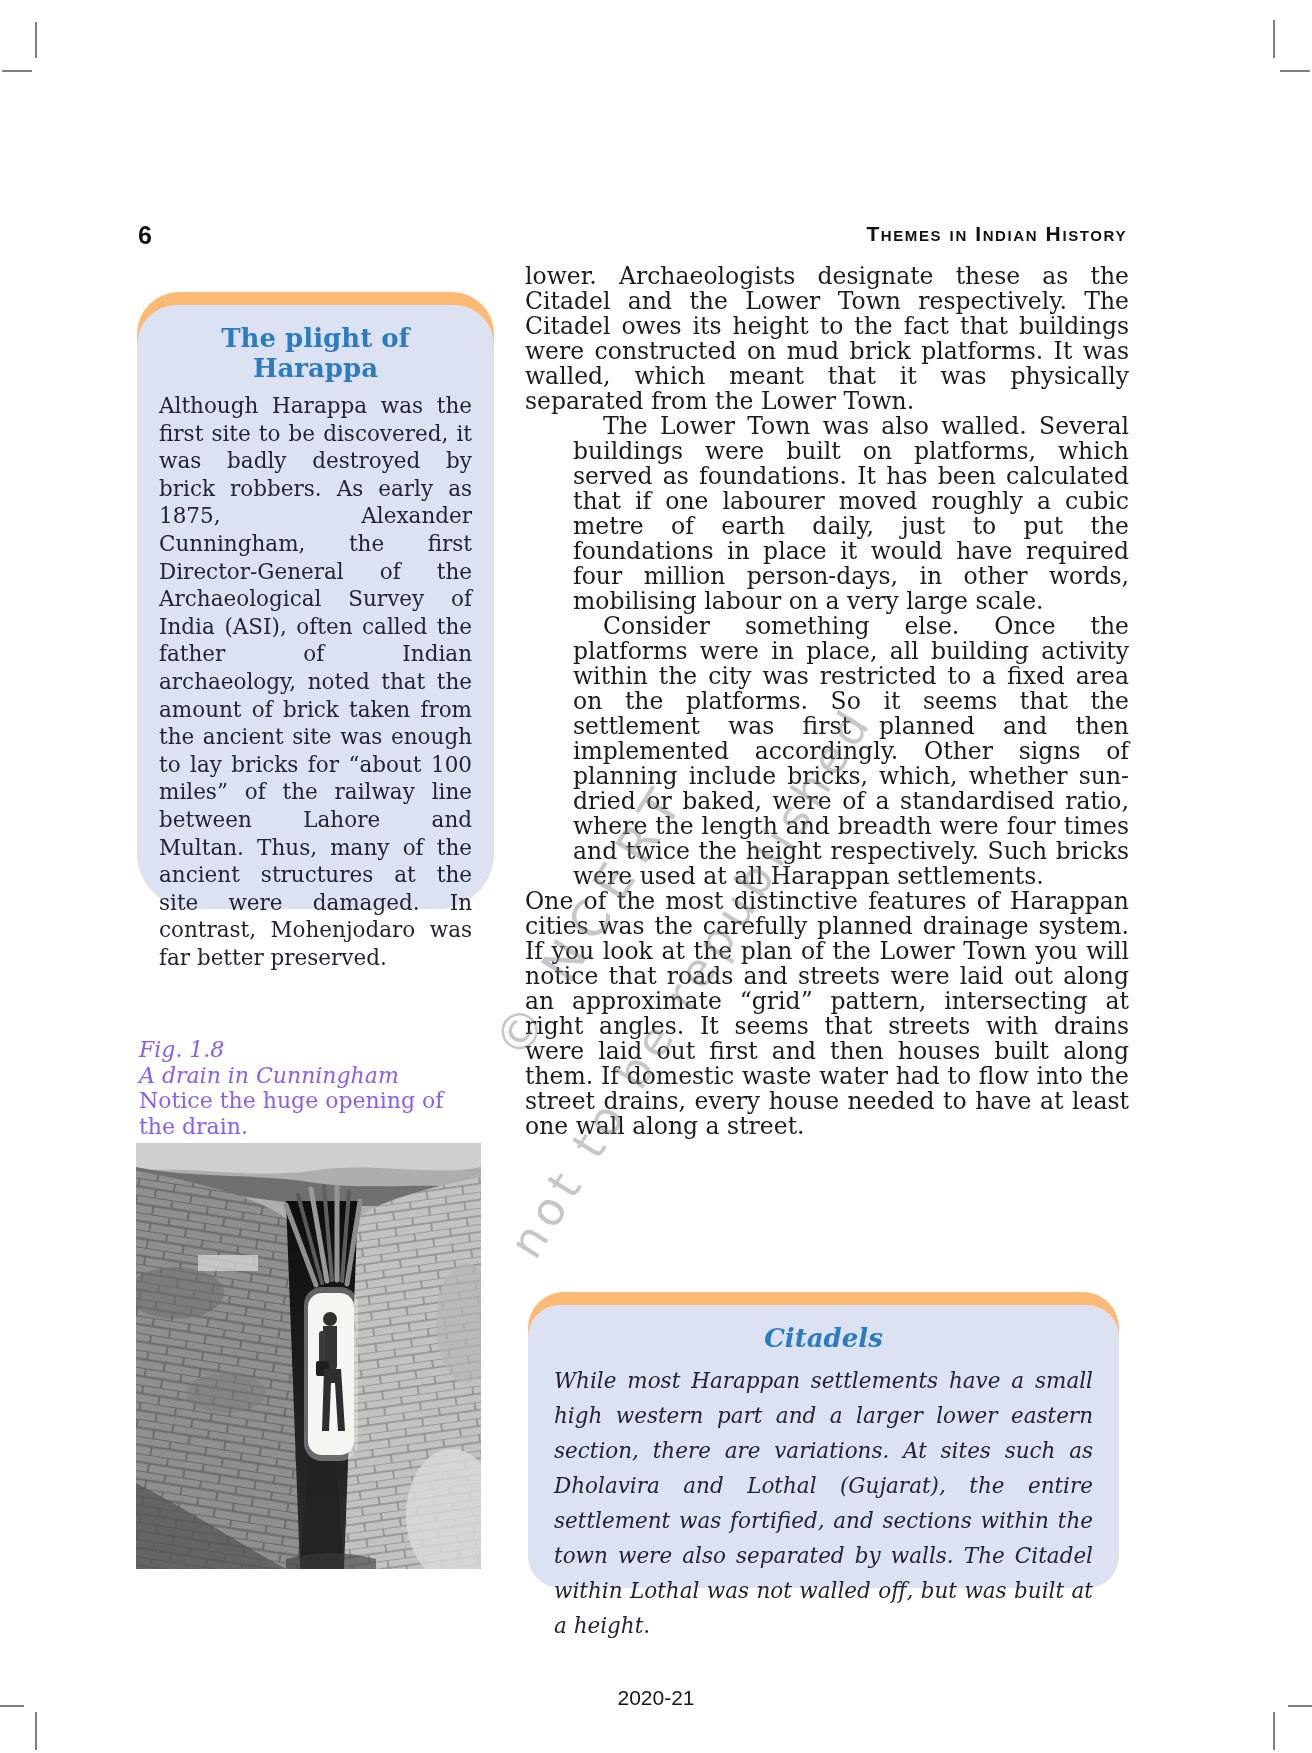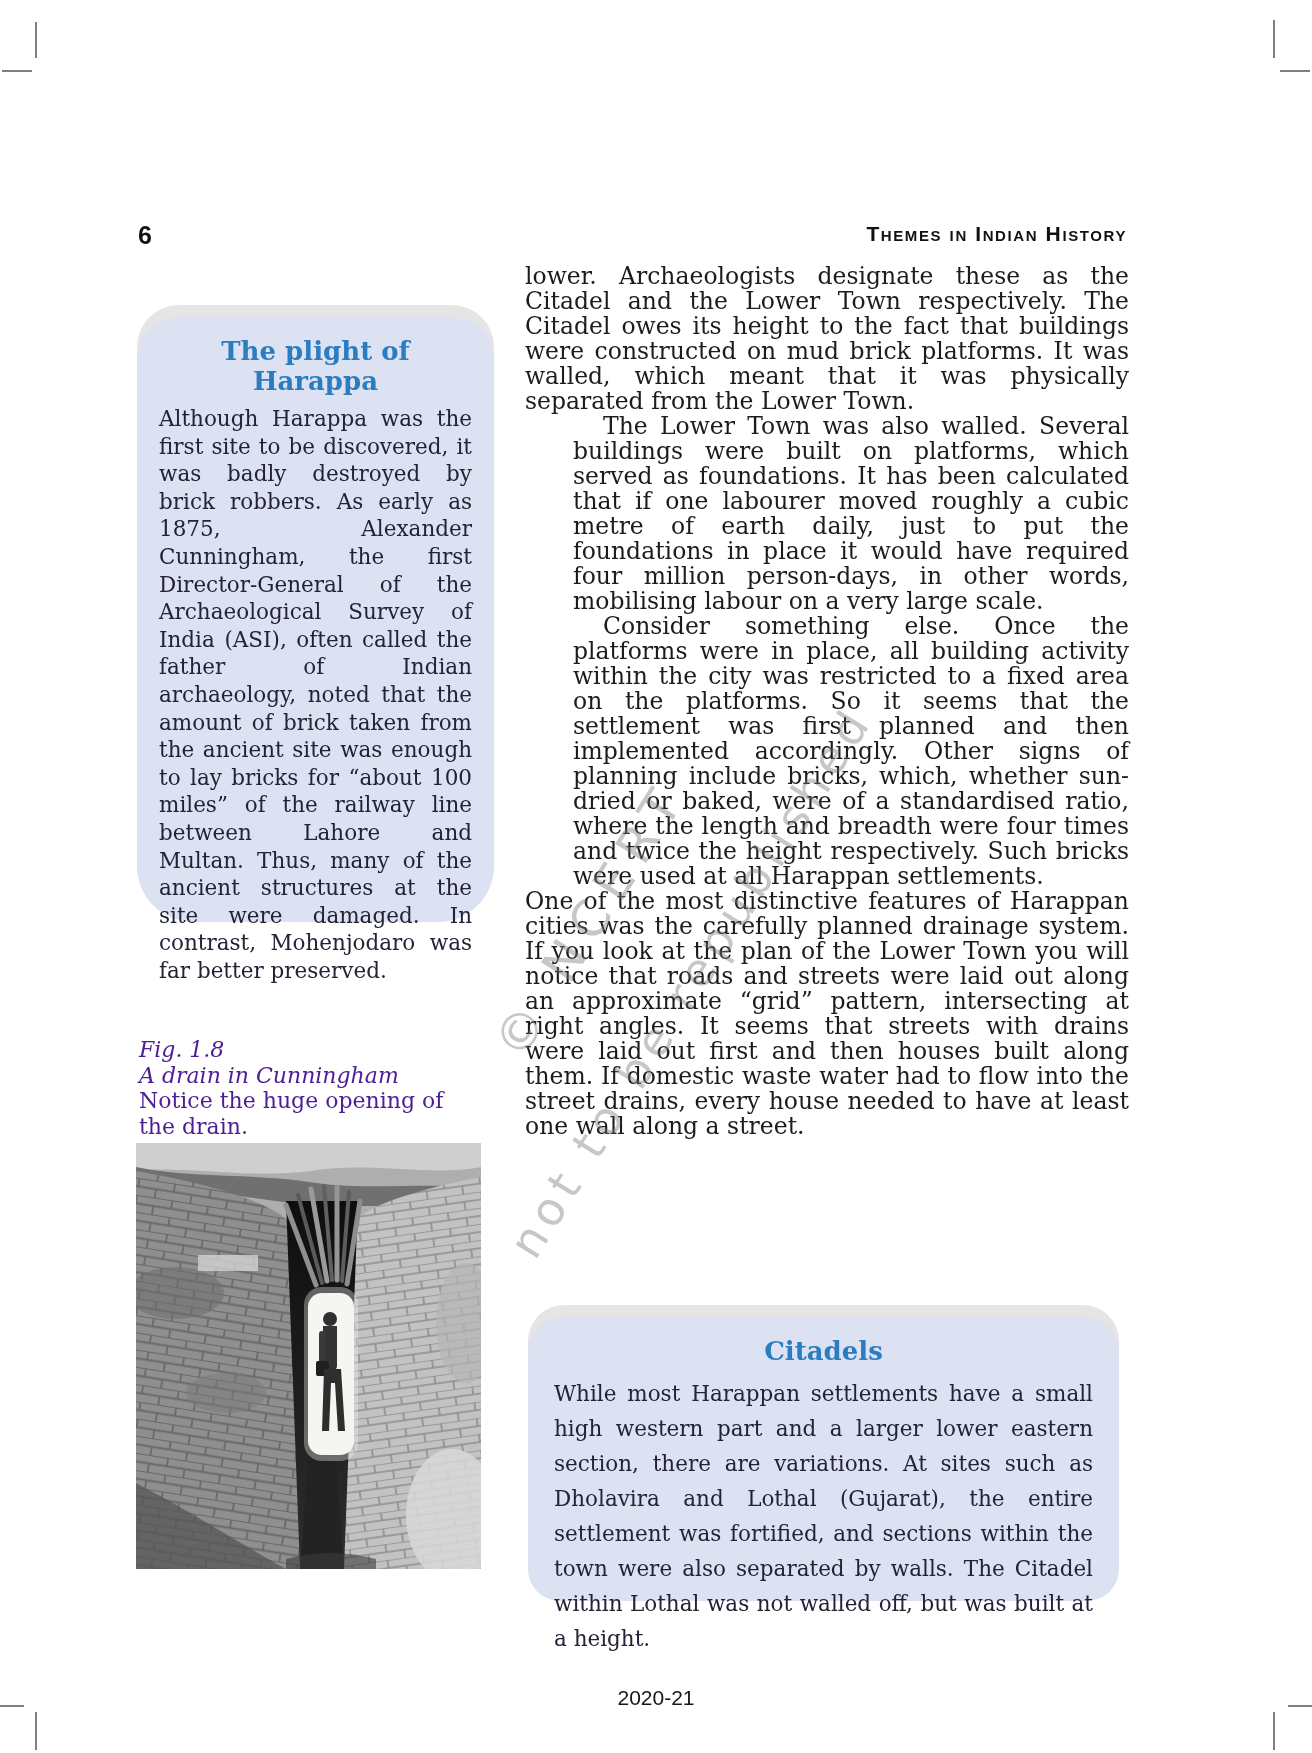--- a/index.html
+++ b/index.html
@@ -13,51 +13,51 @@
   .page-number{
     position:absolute;left:138px;top:221px;
     font-family:"Liberation Sans",sans-serif;font-weight:700;font-size:25px;color:#111;
   }
   .running-head{
     position:absolute;right:185px;top:222px;
     font-family:"Liberation Sans",sans-serif;font-weight:700;font-size:21px;
     font-variant:small-caps;letter-spacing:1.6px;color:#111;white-space:nowrap;
   }
   
-  .infobox{position:absolute;background:#e5e5e5;margin-top:13px;}
+  .infobox{position:absolute;background:#fdba74;}
   .infobox .inner{
     position:absolute;left:0;right:0;bottom:0;background:#dde2f3;
   }
   .plight{left:137px;top:292px;width:357px;height:617px;border-radius:42px 42px 60px 60px;}
   .plight .inner{top:13px;border-radius:40px 40px 56px 56px;padding:12px 22px 14px;box-sizing:border-box;}
   .box-title{
     font-weight:700;color:#2c7cc0;text-align:center;font-size:26px;margin:6px 0 9px;
   }
   .plight .box-body{
     font-size:21.5px;line-height:27.6px;text-align:justify;color:#232335;
   }
-  .citadels{left:528px;top:1292px;width:591px;height:296px;border-radius:36px;}
+  .citadels{left:528px;top:1292px;width:591px;height:296px;border-radius:36px;font-style:italic;}
   .citadels .inner{top:13px;border-radius:32px;padding:10px 26px 14px;box-sizing:border-box;}
   .citadels .box-title{font-size:26px;margin:8px 0 10px;}
   .citadels .box-body{font-size:21.5px;line-height:35px;text-align:justify;color:#232335;}
   
   .main-col{
     position:absolute;left:525px;top:264px;width:604px;
     font-size:23.5px;line-height:25px;text-align:justify;color:#1c1c1c;
   }
   .main-col p{margin:0;}
   .main-col p.indent{text-indent:30px;margin-left:48px;}
   .section-heading{
     font-size:24.5px;font-weight:700;margin:13px 0 5px;letter-spacing:0.4px;color:#141414;
     text-align:left;
   }
   
   .fig-caption{
     position:absolute;left:139px;top:1037px;width:344px;
-    font-size:22px;line-height:25.5px;color:#4c1d95;
+    font-size:22px;line-height:25.5px;color:#8b5cf6;
   }
   .fig-caption .it{font-style:italic;}
   
   .photo{
     position:absolute;left:136px;top:1143px;width:345px;height:426px;overflow:hidden;
   }
   .photo svg{display:block;width:100%;height:100%;}
   
   .watermark{
     position:absolute;left:290px;top:670px;width:700px;height:560px;

